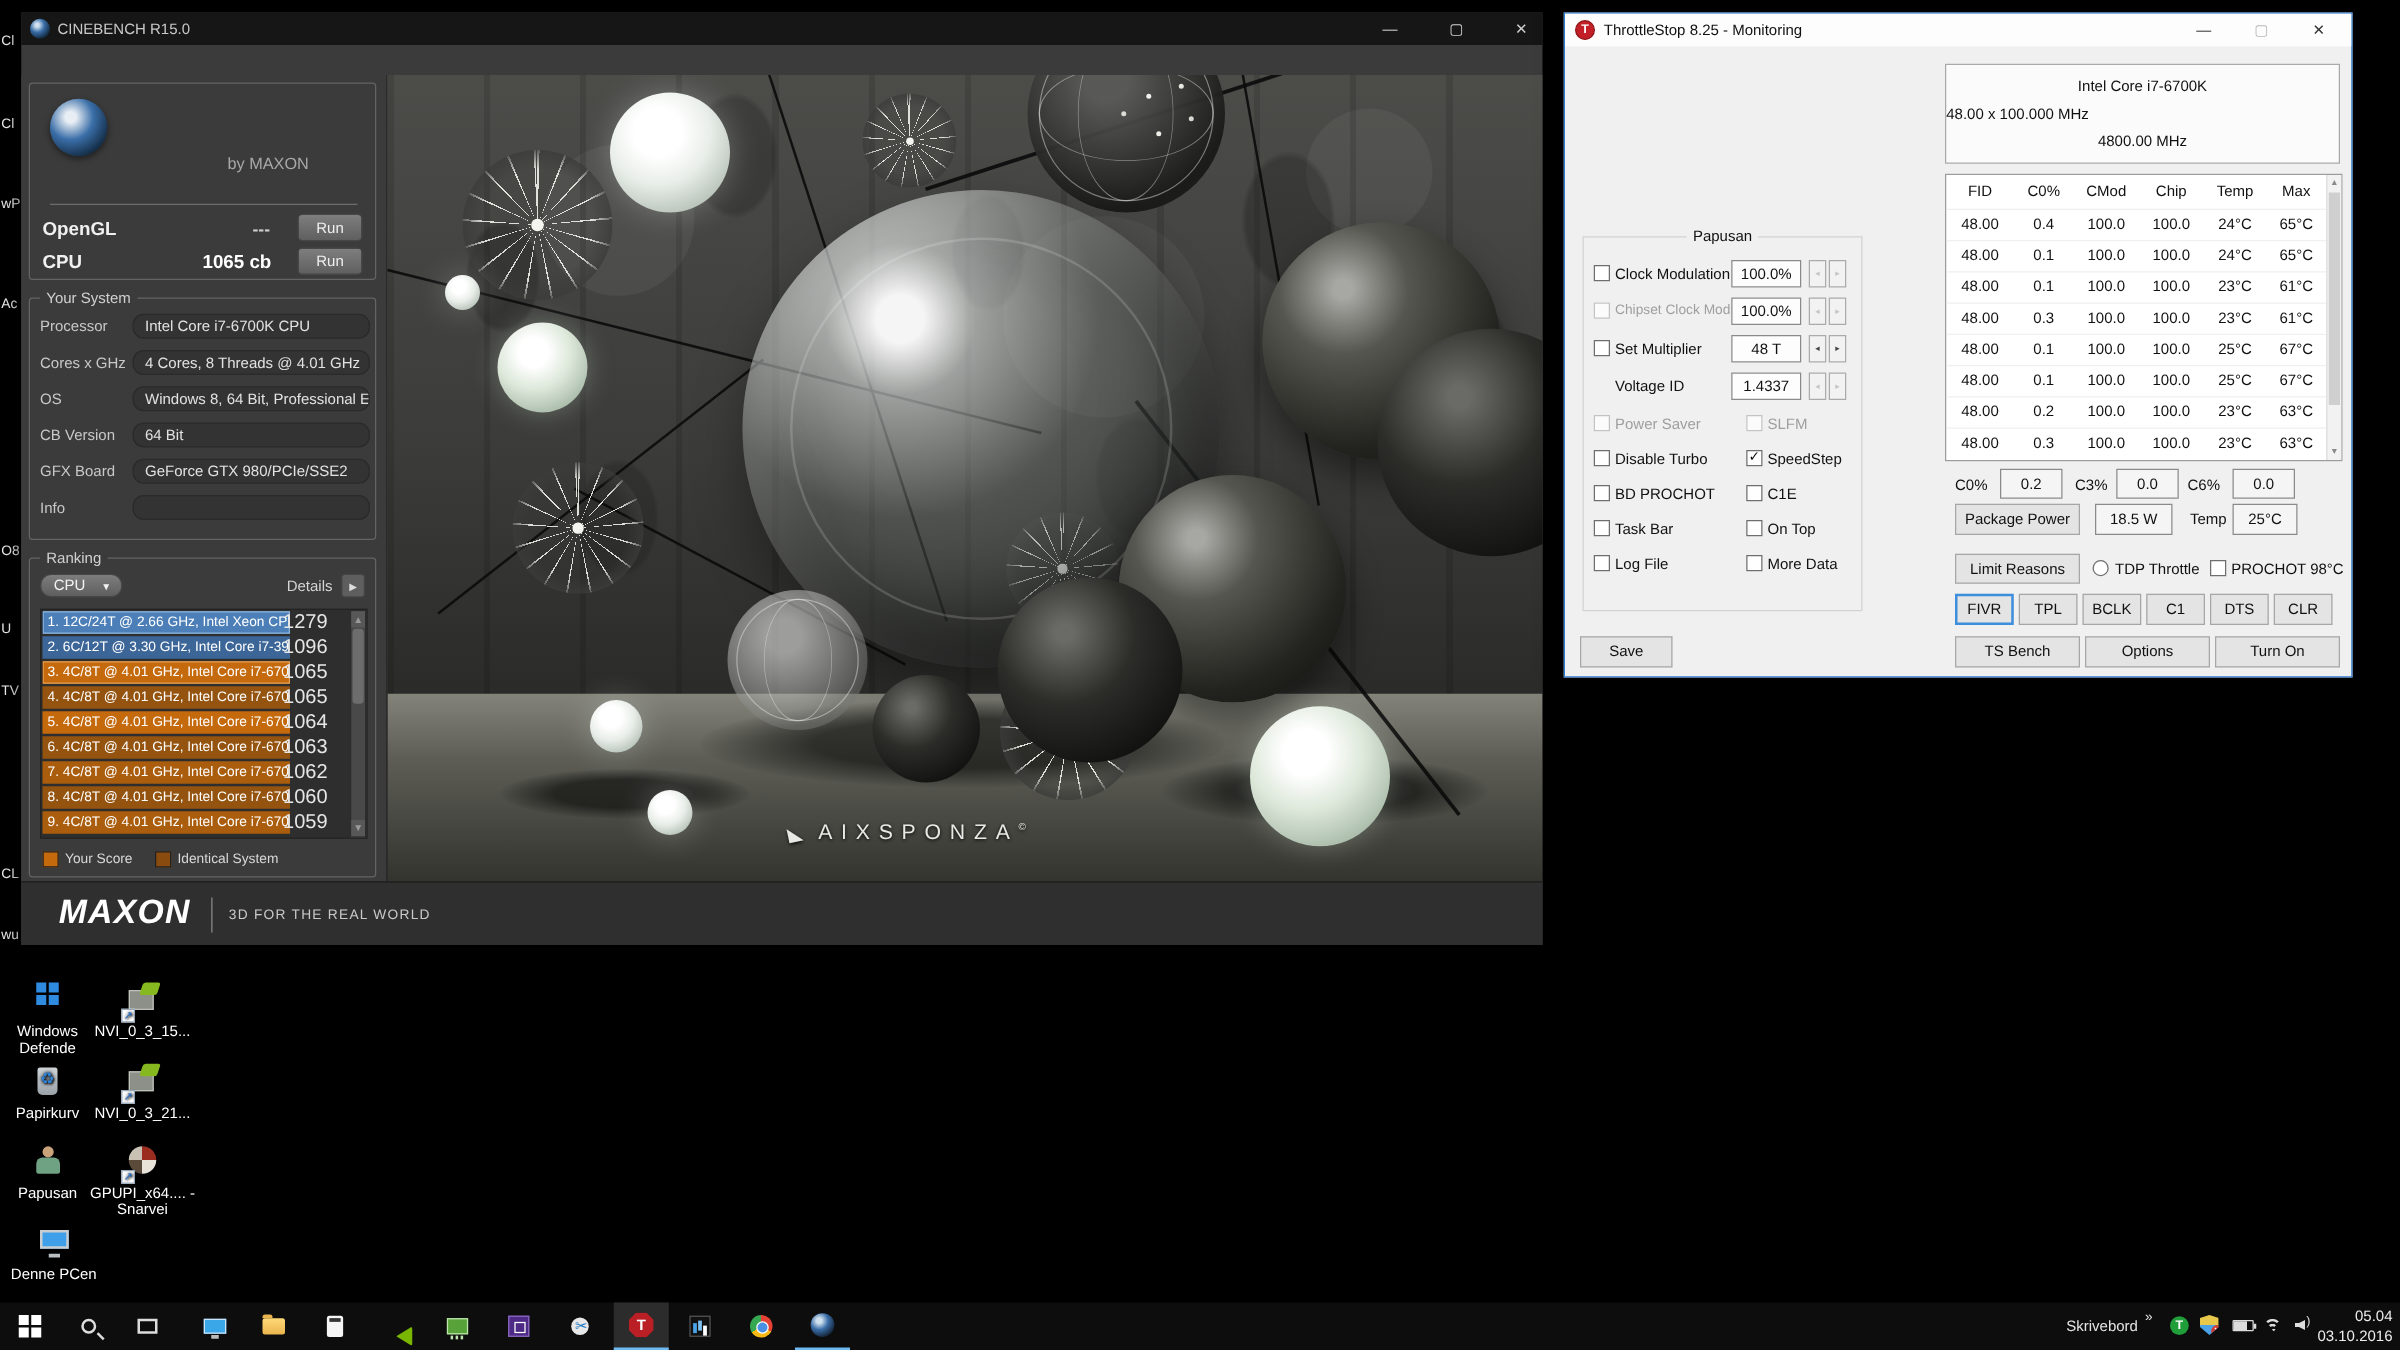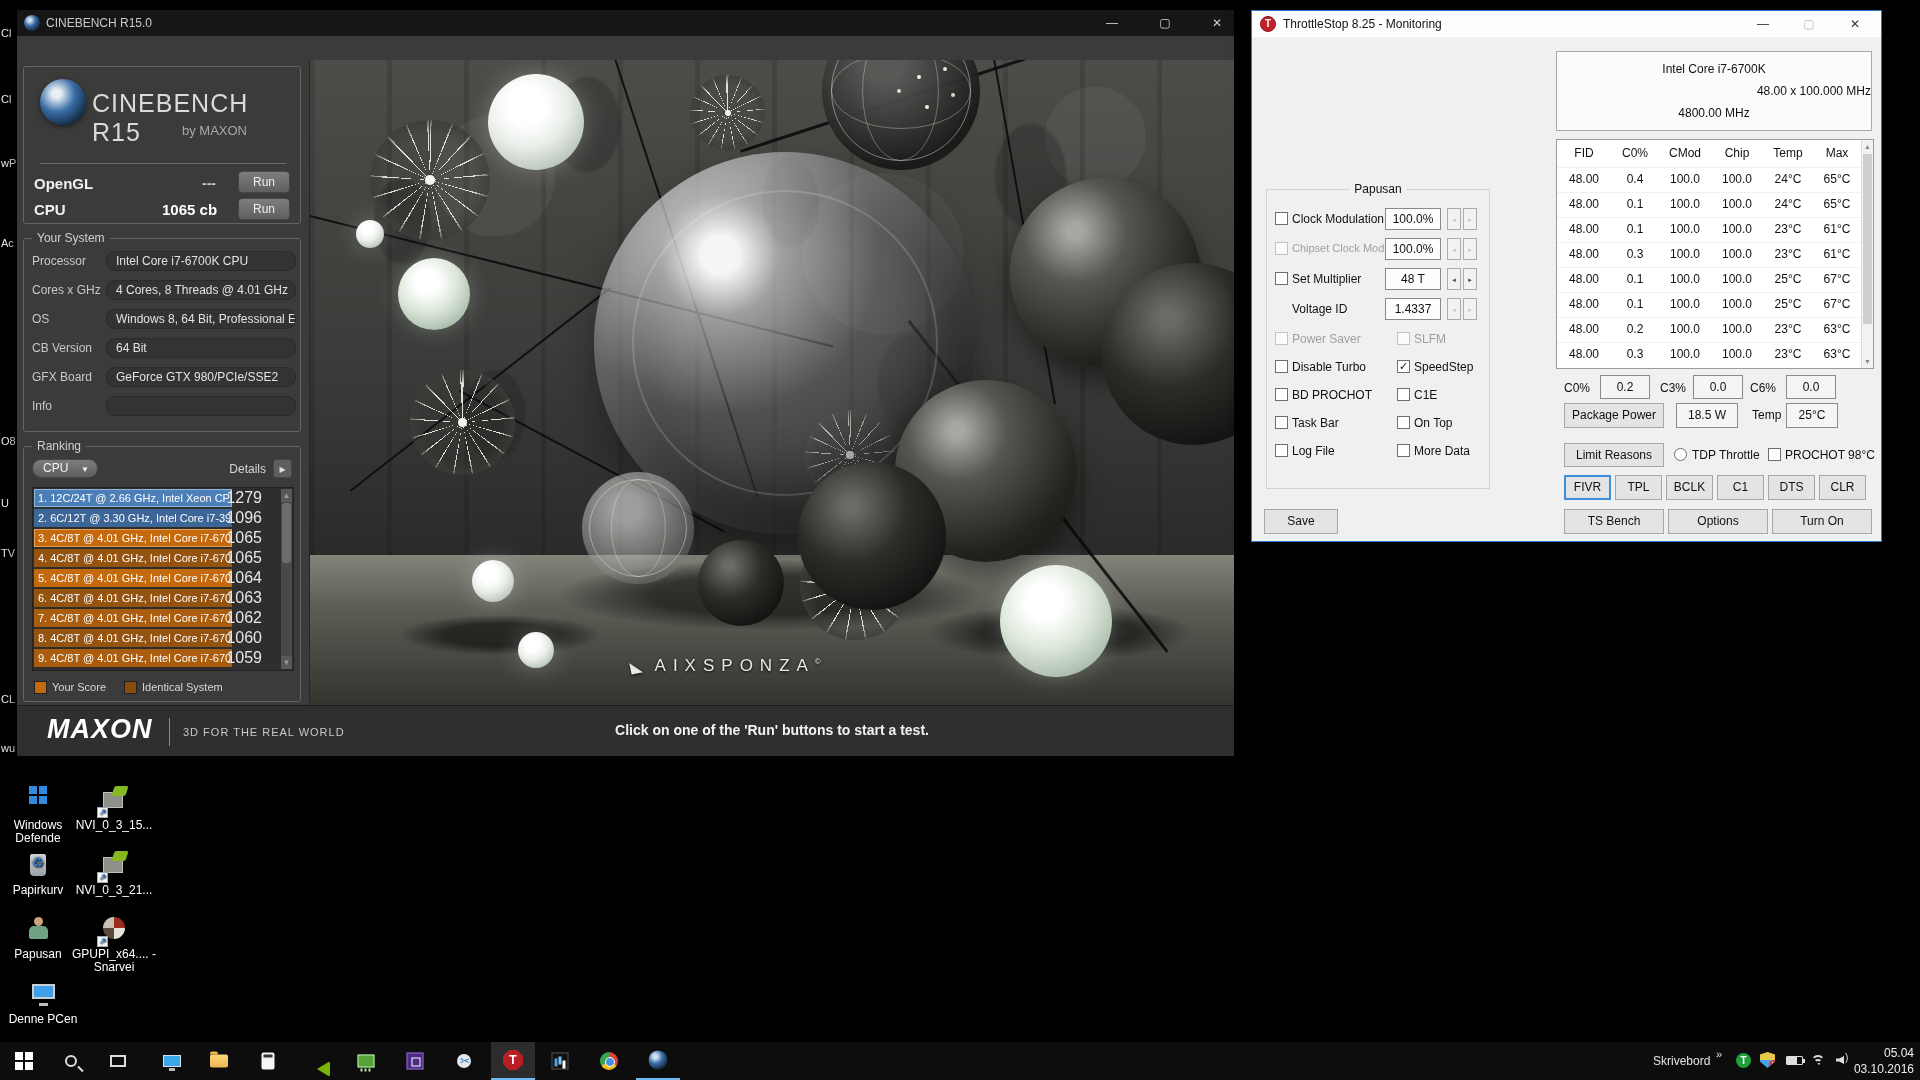--- a/index.html
+++ b/index.html
@@ -236,21 +236,20 @@
       <span style="position:absolute;left:29px;top:6px">CINEBENCH R15.0</span>
       <span class="win-btn" style="left:1078px">—</span>
       <span class="win-btn" style="left:1131px">▢</span>
       <span class="win-btn" style="left:1183px">✕</span>
     </div>
 
     <div class="cb-left">
 
       <div class="grp" style="left:6px;top:6px;width:278px;height:158px">
         <div style="position:absolute;left:16px;top:12px;width:46px;height:46px;border-radius:50%;background:radial-gradient(circle at 36% 32%, #e8eef4 0 10%, #3a6ea8 42%, #0e2236 82%);box-shadow:0 2px 5px rgba(0,0,0,.5)"></div>
-        <span style="position:absolute;left:68px;top:22px;font-size:25px;color:#dadada;letter-spacing:1px">CINEBENCH R15</span>
         <span style="position:absolute;left:158px;top:56px;font-size:13px;color:#a8a8a8">by MAXON</span>
         <div style="position:absolute;left:16px;top:96px;width:246px;height:1px;background:#6c6c6c"></div>
         <span class="cb-rowlbl" style="left:10px;top:108px;font-weight:bold;font-size:15px;color:#f0f0f0">OpenGL</span>
         <span class="cb-rowlbl" style="left:178px;top:108px;font-weight:bold;font-size:14px;color:#cdcdcd">---</span>
         <span class="run-btn" style="left:214px;top:104px">Run</span>
         <span class="cb-rowlbl" style="left:10px;top:134px;font-weight:bold;font-size:15px;color:#f0f0f0">CPU</span>
         <span class="cb-rowlbl" style="left:138px;top:134px;font-weight:bold;font-size:15px;color:#fff">1065 cb</span>
         <span class="run-btn" style="left:214px;top:131px">Run</span>
       </div>
 
@@ -390,37 +389,36 @@
 
       <div class="aix">
         <span class="fan">◣</span><span>AIXSPONZA</span><sup>©</sup>
       </div>
     </div>
 
     <div class="cb-footer">
       <span class="maxon">MAXON</span>
       <div style="position:absolute;left:152px;top:12px;width:1px;height:28px;background:#8a8a8a"></div>
       <span style="position:absolute;left:166px;top:20px;color:#c9c9c9;font-size:11px;letter-spacing:1px">3D FOR THE REAL WORLD</span>
-      <span class="footer-status">Click on one of the 'Run' buttons to start a test.</span>
     </div>
   </div>
 
   <div class="ts-win">
     <div class="ts-titlebar">
       <span class="ts-title-icon">T</span>
       <span style="position:absolute;left:31px;top:6px">ThrottleStop 8.25 - Monitoring</span>
       <span class="ts-winbtn" style="left:493px">—</span>
       <span class="ts-winbtn" style="left:539px;color:#b9b9b9">▢</span>
       <span class="ts-winbtn" style="left:585px">✕</span>
     </div>
 
 
     <div class="whitebox" style="left:304px;top:40px;width:316px;height:80px;background:#fbfbfb">
       <div style="position:absolute;left:0;top:10px;width:100%;text-align:center">Intel Core i7-6700K</div>
-      <div style="position:absolute;left:0;top:32px;width:100%;text-align:right">48.00 x 100.000 MHz</div>
+      <div style="position:absolute;left:0;top:32px;width:100%;text-align:left">48.00 x 100.000 MHz</div>
       <div style="position:absolute;left:0;top:54px;width:100%;text-align:center">4800.00 MHz</div>
     </div>
 
 
     <div class="tsgrp" style="left:14px;top:178px;width:224px;height:300px">
       <span class="lg">Papusan</span>
 
       <span class="cbx" style="left:8px;top:22px"></span>
       <span class="cklbl" style="left:25px;top:22px">Clock Modulation</span>
       <span class="vbox" style="left:118px;top:18px">100.0%</span>

